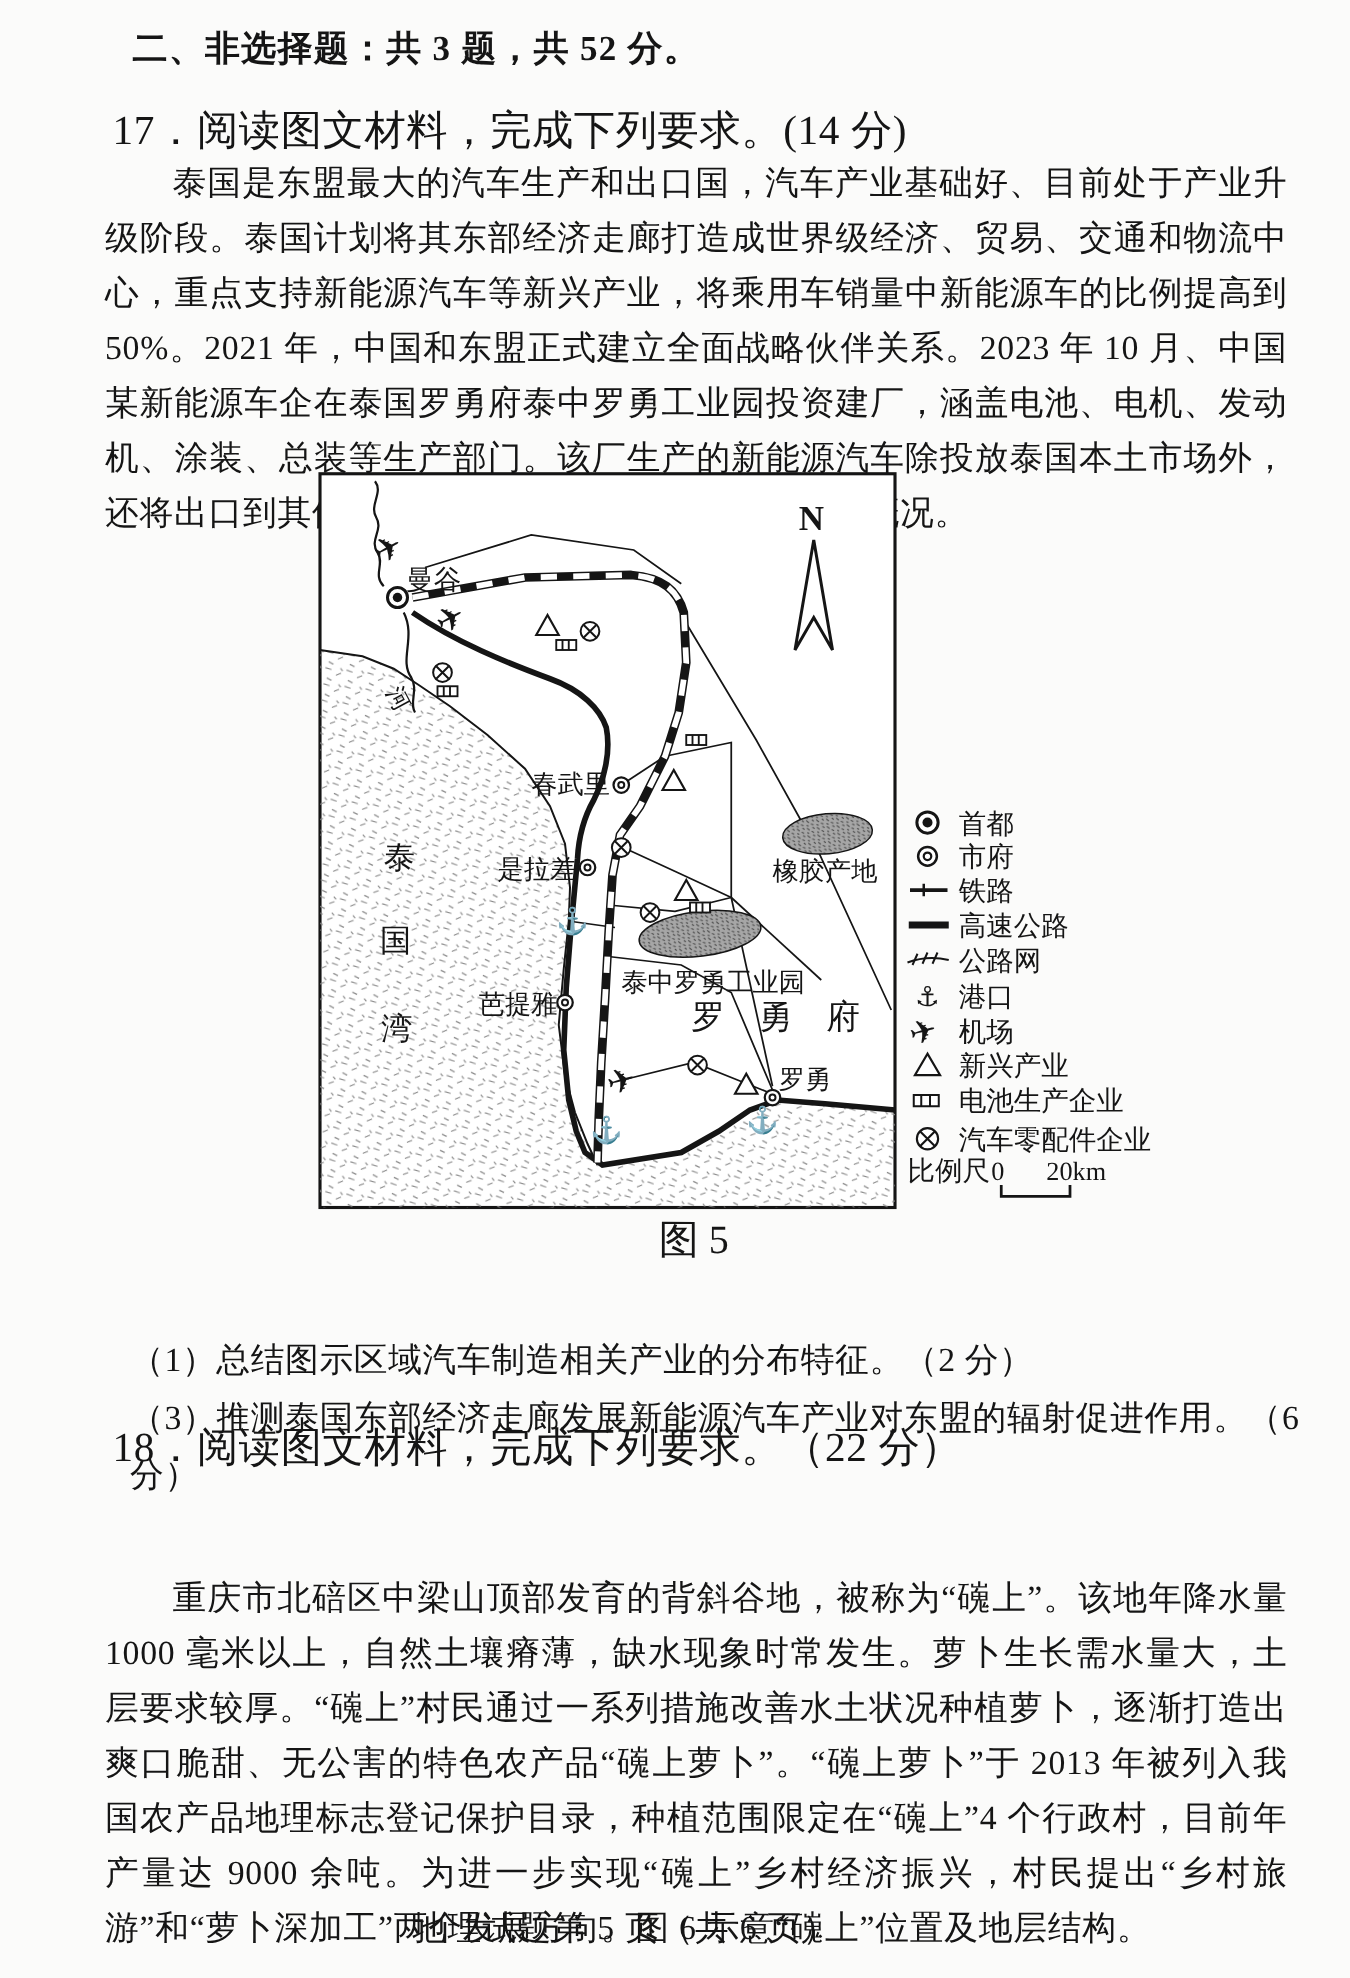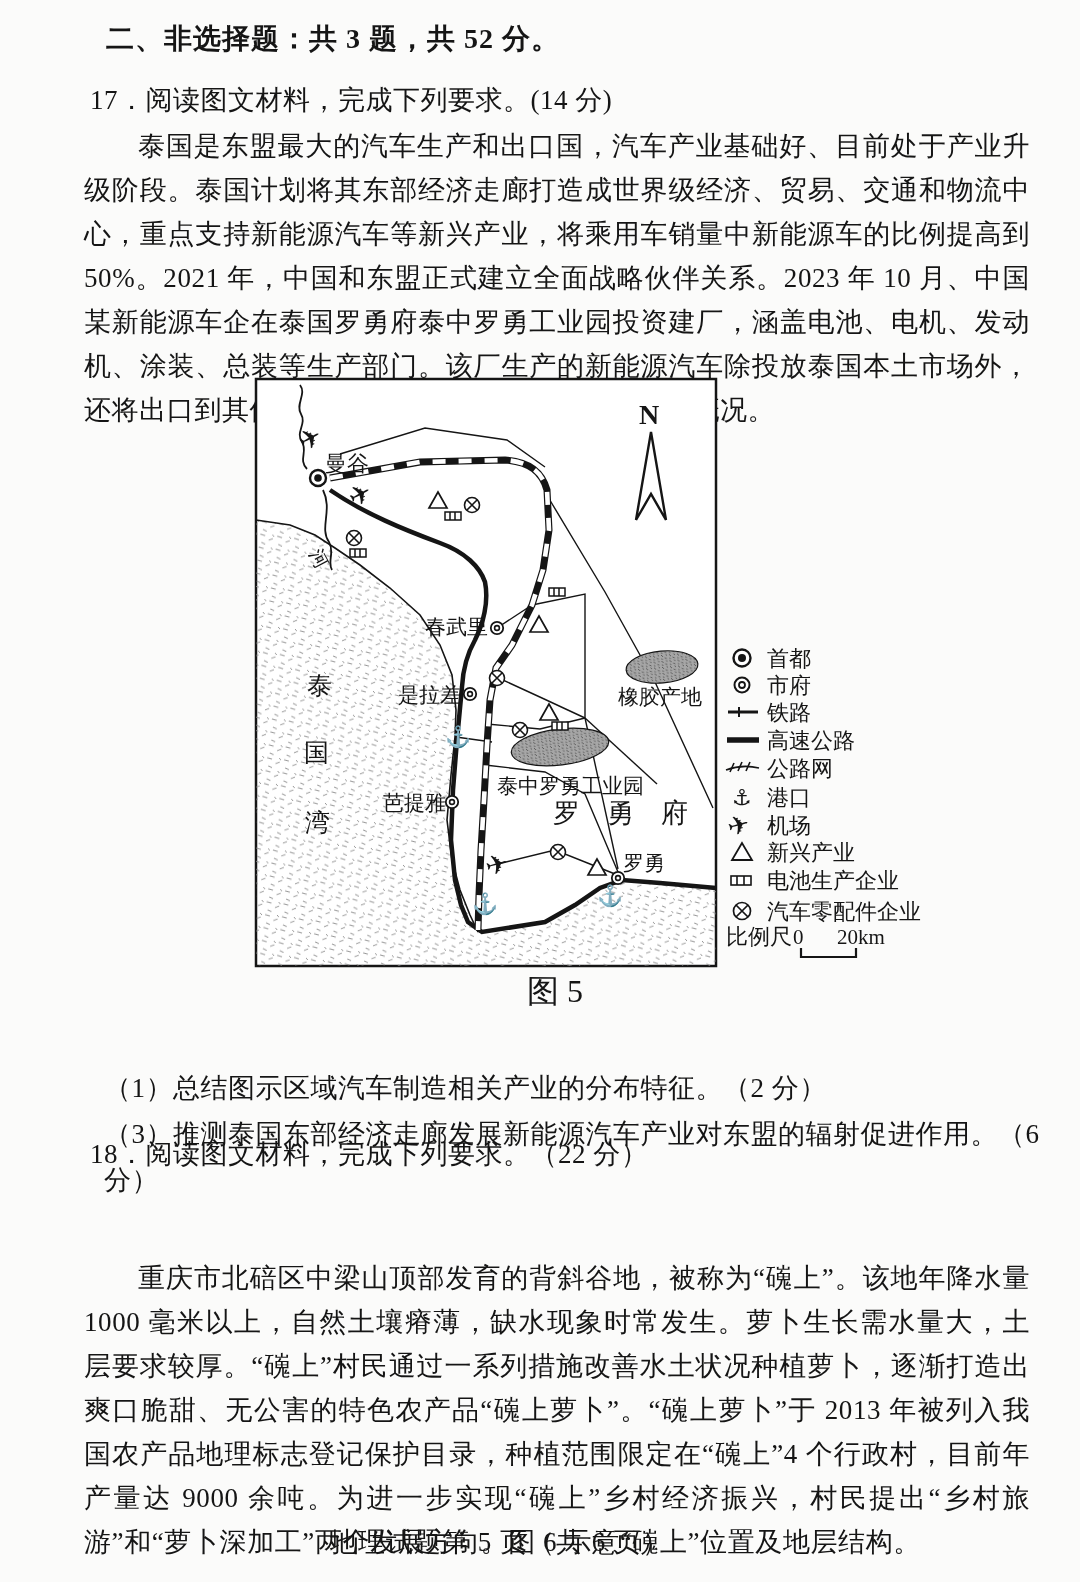--- a/index.html
+++ b/index.html
@@ -3,21 +3,21 @@
 <meta charset="utf-8">
 <style>
   html,body{margin:0;padding:0;}
   body{
     width:1080px;height:1582px;position:relative;overflow:hidden;
     background:#fbfbfa;color:#151515;
     font-family:"Liberation Serif","DejaVu Serif",serif;
   }
   .abs{position:absolute;}
   .section-head{left:106px;top:20px;font-size:28px;font-weight:bold;letter-spacing:1px;}
-  .q-title{left:90px;font-size:27px;letter-spacing:0.5px;}
+  .q-title{left:90px;font-size:33px;letter-spacing:0.5px;}
   .q17-title{top:82px;}
   .q18-title{top:1136px;}
   .para{
     left:84px;width:946px;font-size:27px;line-height:44px;
     text-align:justify;text-justify:inter-character;text-indent:2em;
     letter-spacing:0.6px;
   }
   .q17-intro{top:124px;}
   .q18-intro{top:1256px;}
   .figure-wrap{left:245px;top:372px;width:790px;height:600px;}

